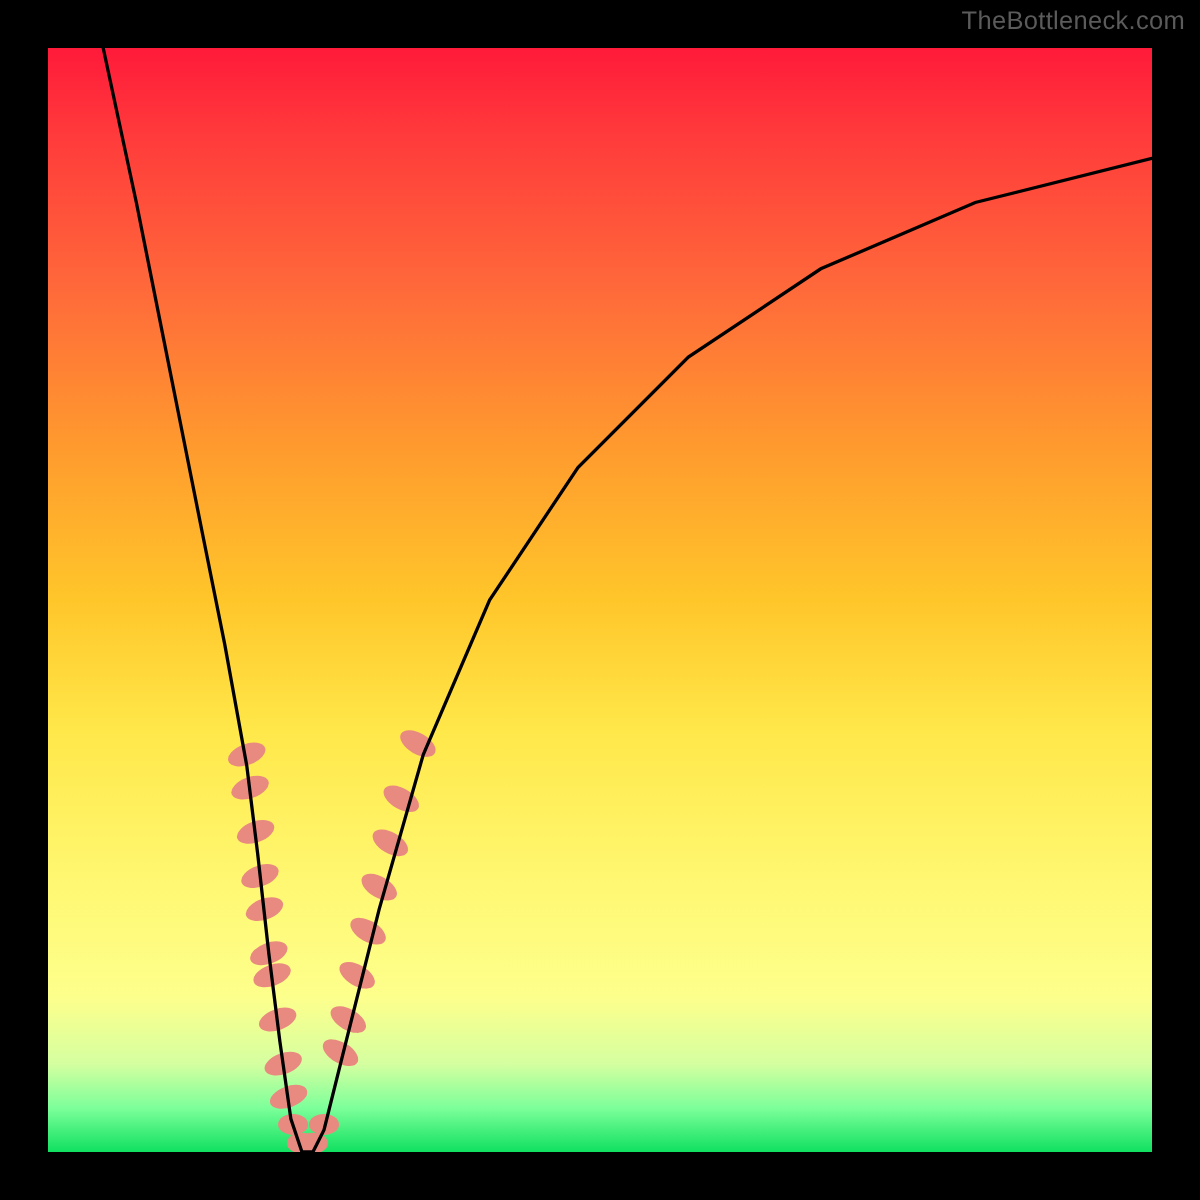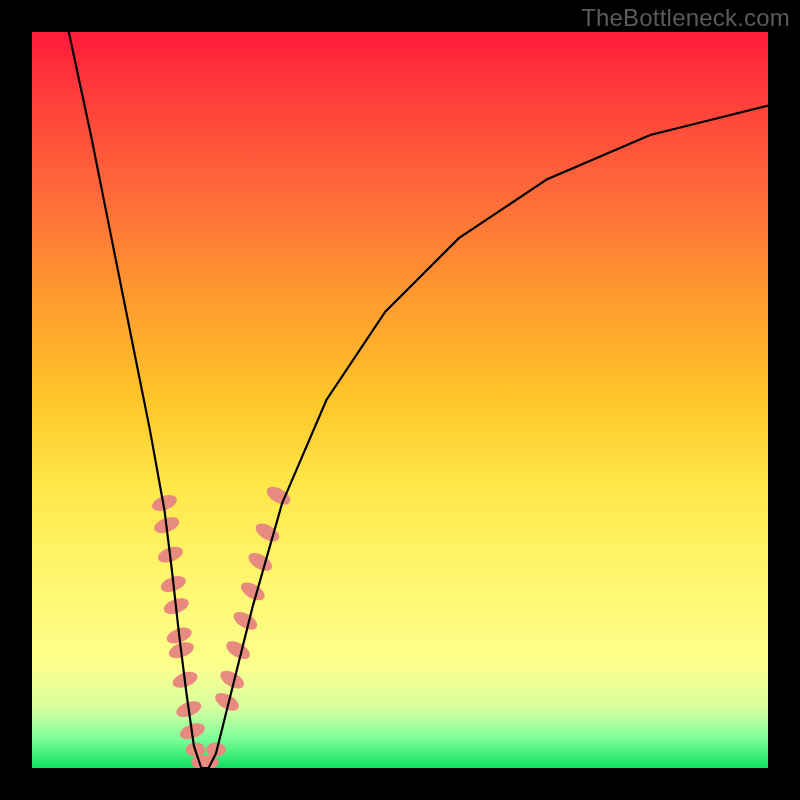--- a/index.html
+++ b/index.html
@@ -30,21 +30,21 @@
       #d5ffa0 92%,
       #7dff9a 96%,
       #10e060 100%
     );
   }
   .watermark {
     position: absolute;
     top: 4px;
     right: 10px;
     color: #5b5b5b;
-    font-size: 24px;
+    font-size: 17px;
     letter-spacing: 0.2px;
     font-weight: 500;
   }
   svg.plot {
     position: absolute;
     left: 0;
     top: 0;
     width: 736px;
     height: 736px;
   }

